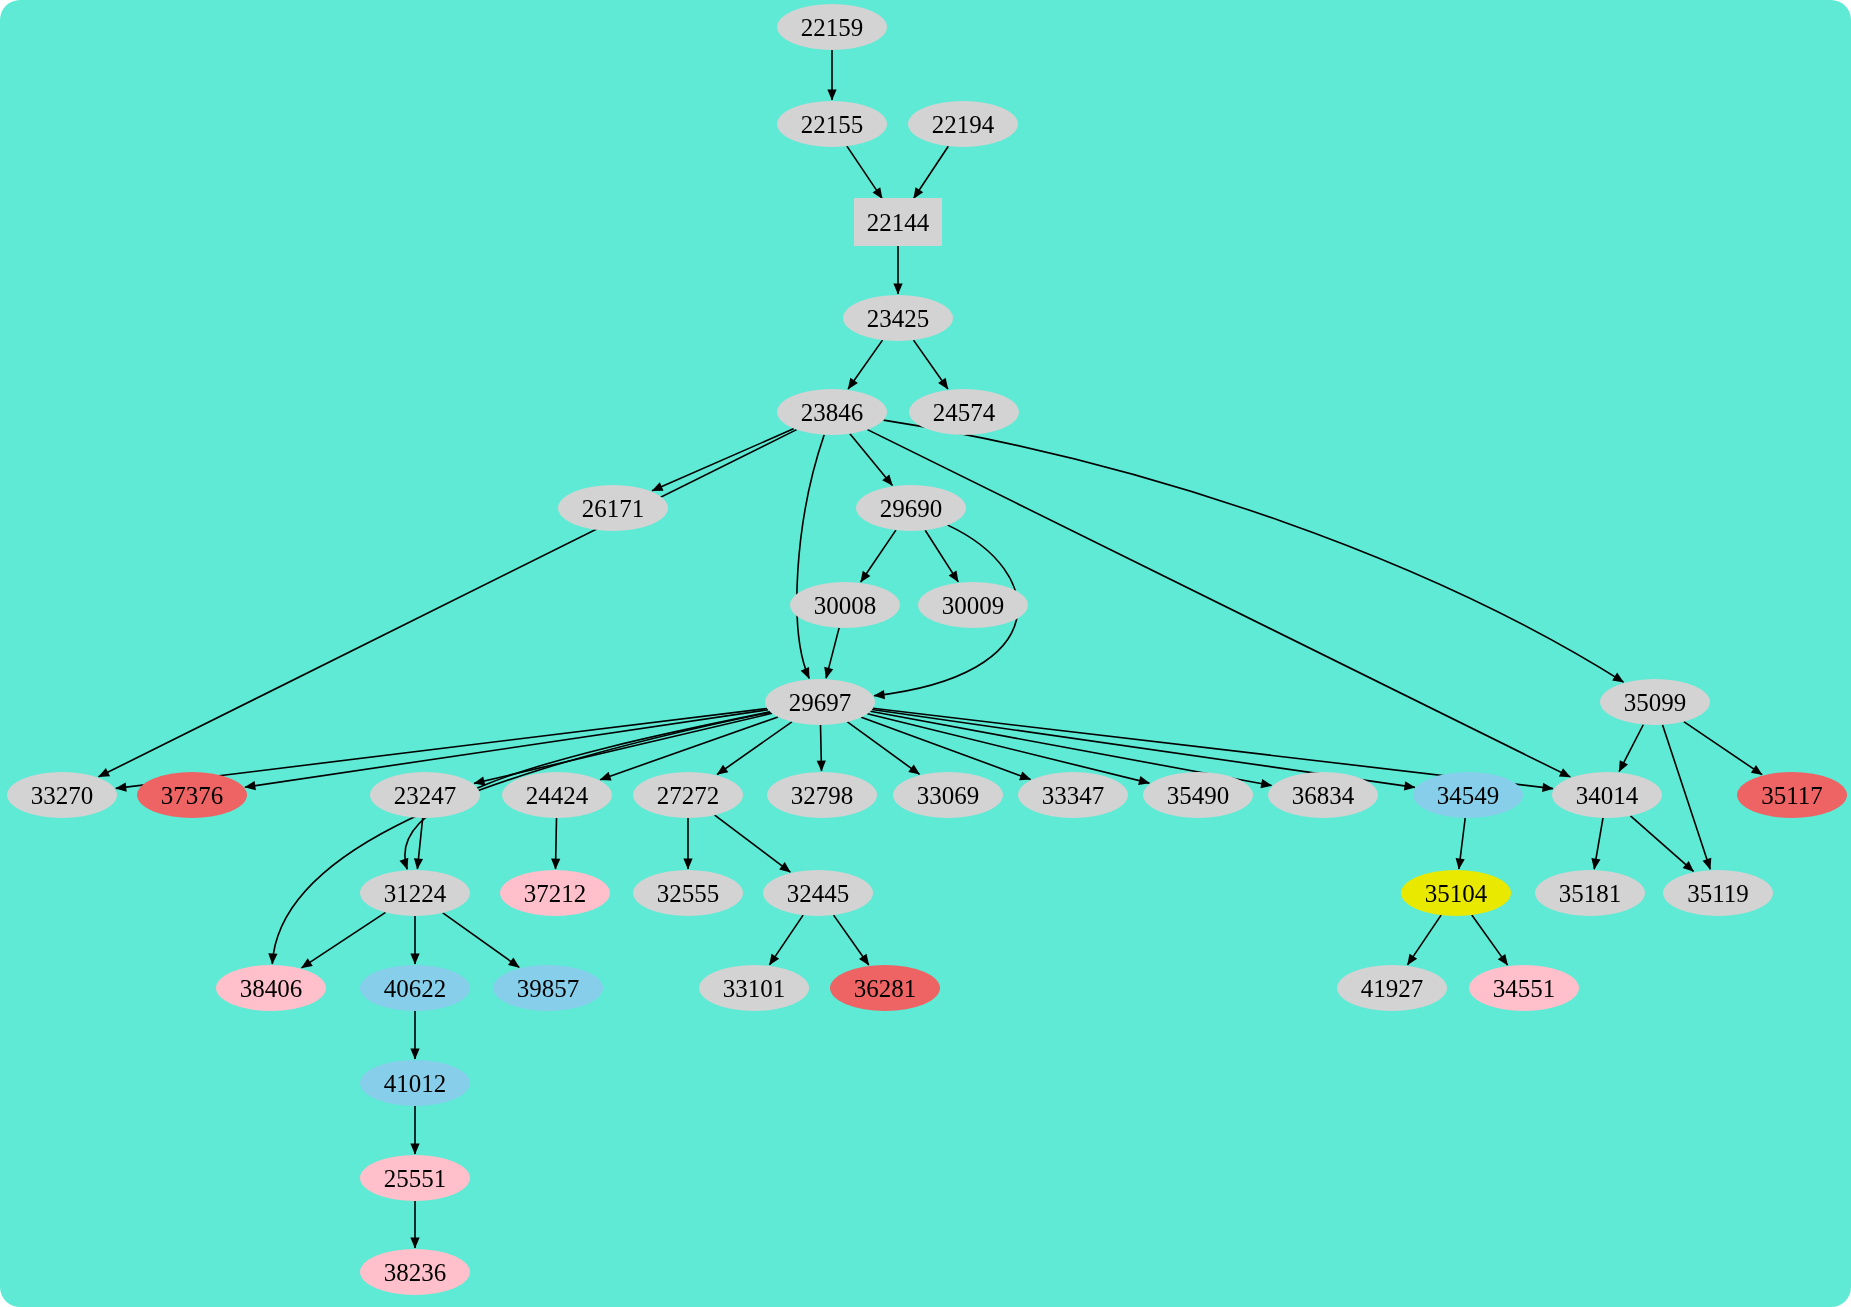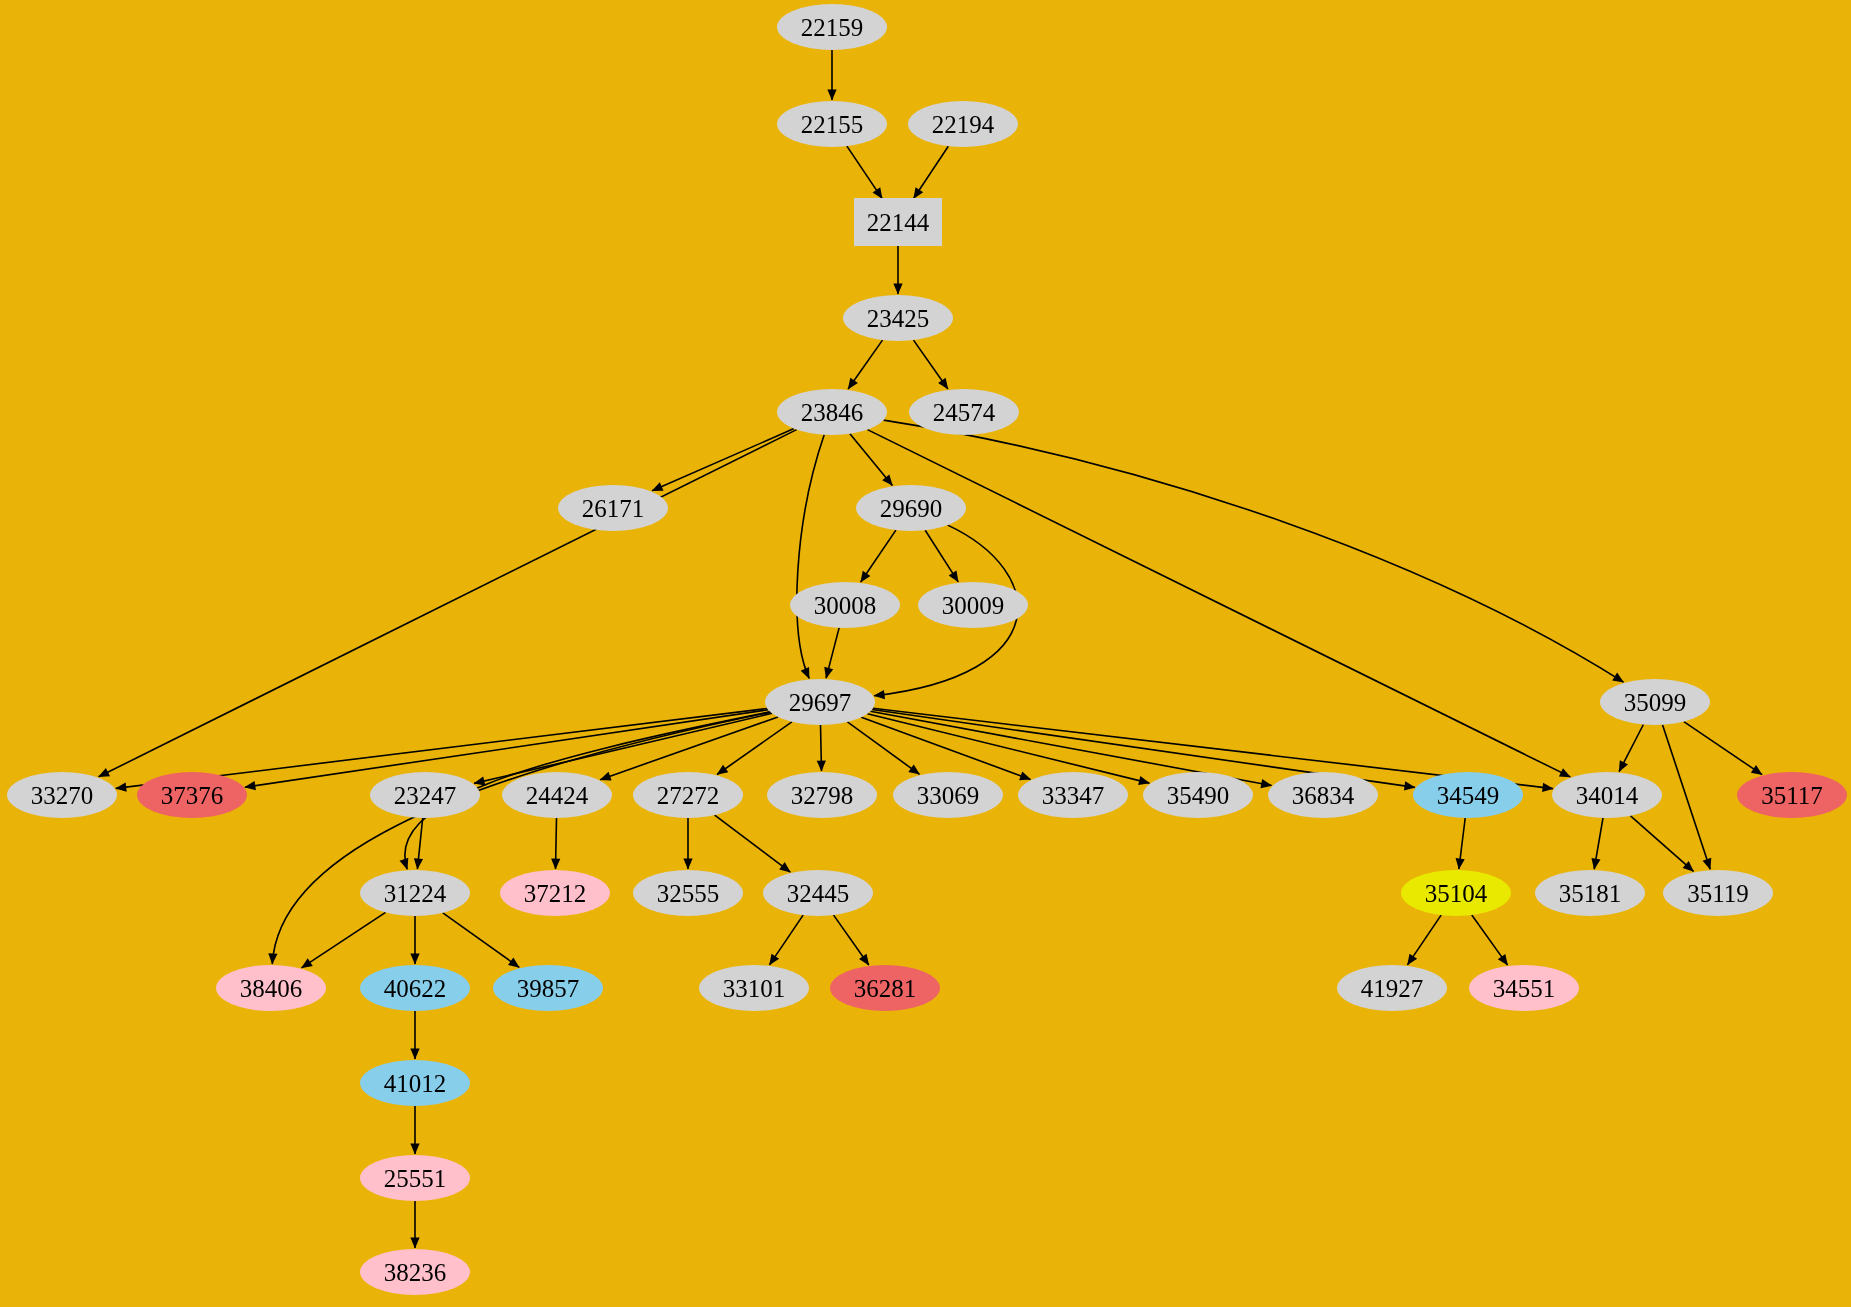--- a/index.html
+++ b/index.html
@@ -1,16 +1,16 @@
 <!DOCTYPE html>
 <html><head>
 <meta charset="utf-8">
 <style>
   html,body{margin:0;padding:0;background:#ffffff;}
-  #graph-wrap{position:relative;width:1851px;height:1307px;background:#eab308;overflow:hidden;}
+  #graph-wrap{position:relative;width:1851px;height:1307px;background:#5eead4;overflow:hidden;border-radius:20px;}
   svg{display:block;width:1851px;height:1307px;}
   text{font-family:"Liberation Serif","DejaVu Serif",serif;font-size:25px;fill:#000000;text-anchor:middle;}
   path.edge{fill:none;stroke:#000000;stroke-width:1.6px;}
 </style>
 </head>
 <body>
 
 <div id="graph-wrap">
     <svg viewBox="0 0 1851 1307">
       <defs>

